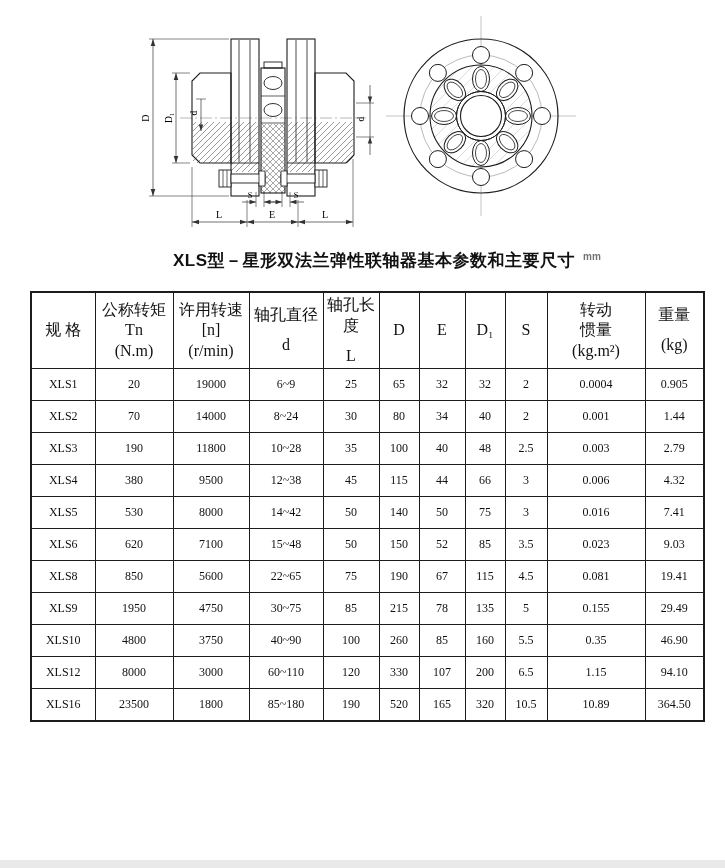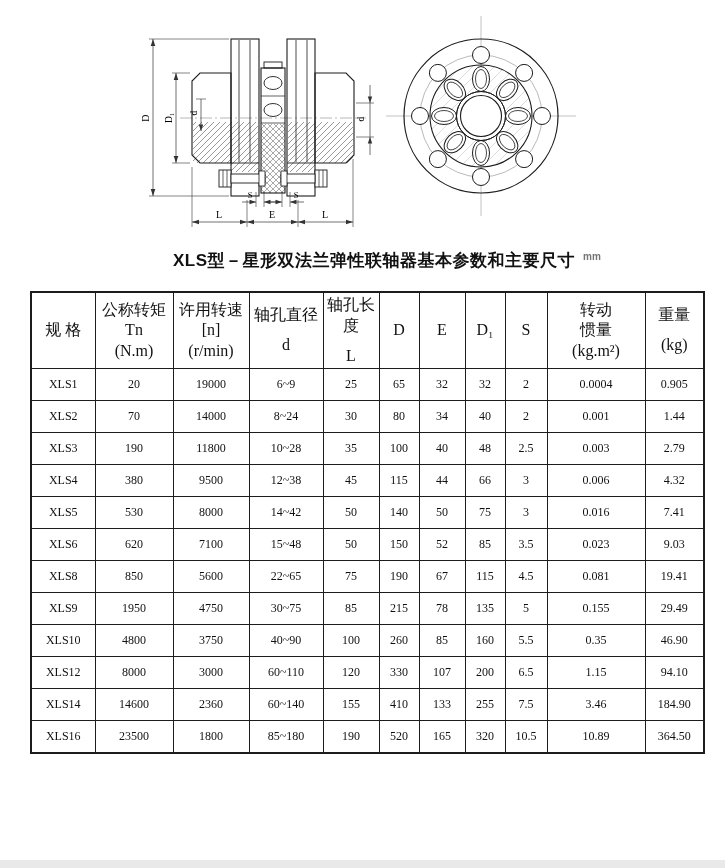--- a/index.html
+++ b/index.html
@@ -399,33 +399,20 @@
           <td>60~110</td>
           <td>120</td>
           <td>330</td>
           <td>107</td>
           <td>200</td>
           <td>6.5</td>
           <td>1.15</td>
           <td>94.10</td>
         </tr>
         <tr>
-          <td>XLS14</td>
-          <td>14600</td>
-          <td>2360</td>
-          <td>60~140</td>
-          <td>155</td>
-          <td>410</td>
-          <td>133</td>
-          <td>255</td>
-          <td>7.5</td>
-          <td>3.46</td>
-          <td>184.90</td>
-        </tr>
-        <tr>
           <td>XLS16</td>
           <td>23500</td>
           <td>1800</td>
           <td>85~180</td>
           <td>190</td>
           <td>520</td>
           <td>165</td>
           <td>320</td>
           <td>10.5</td>
           <td>10.89</td>

